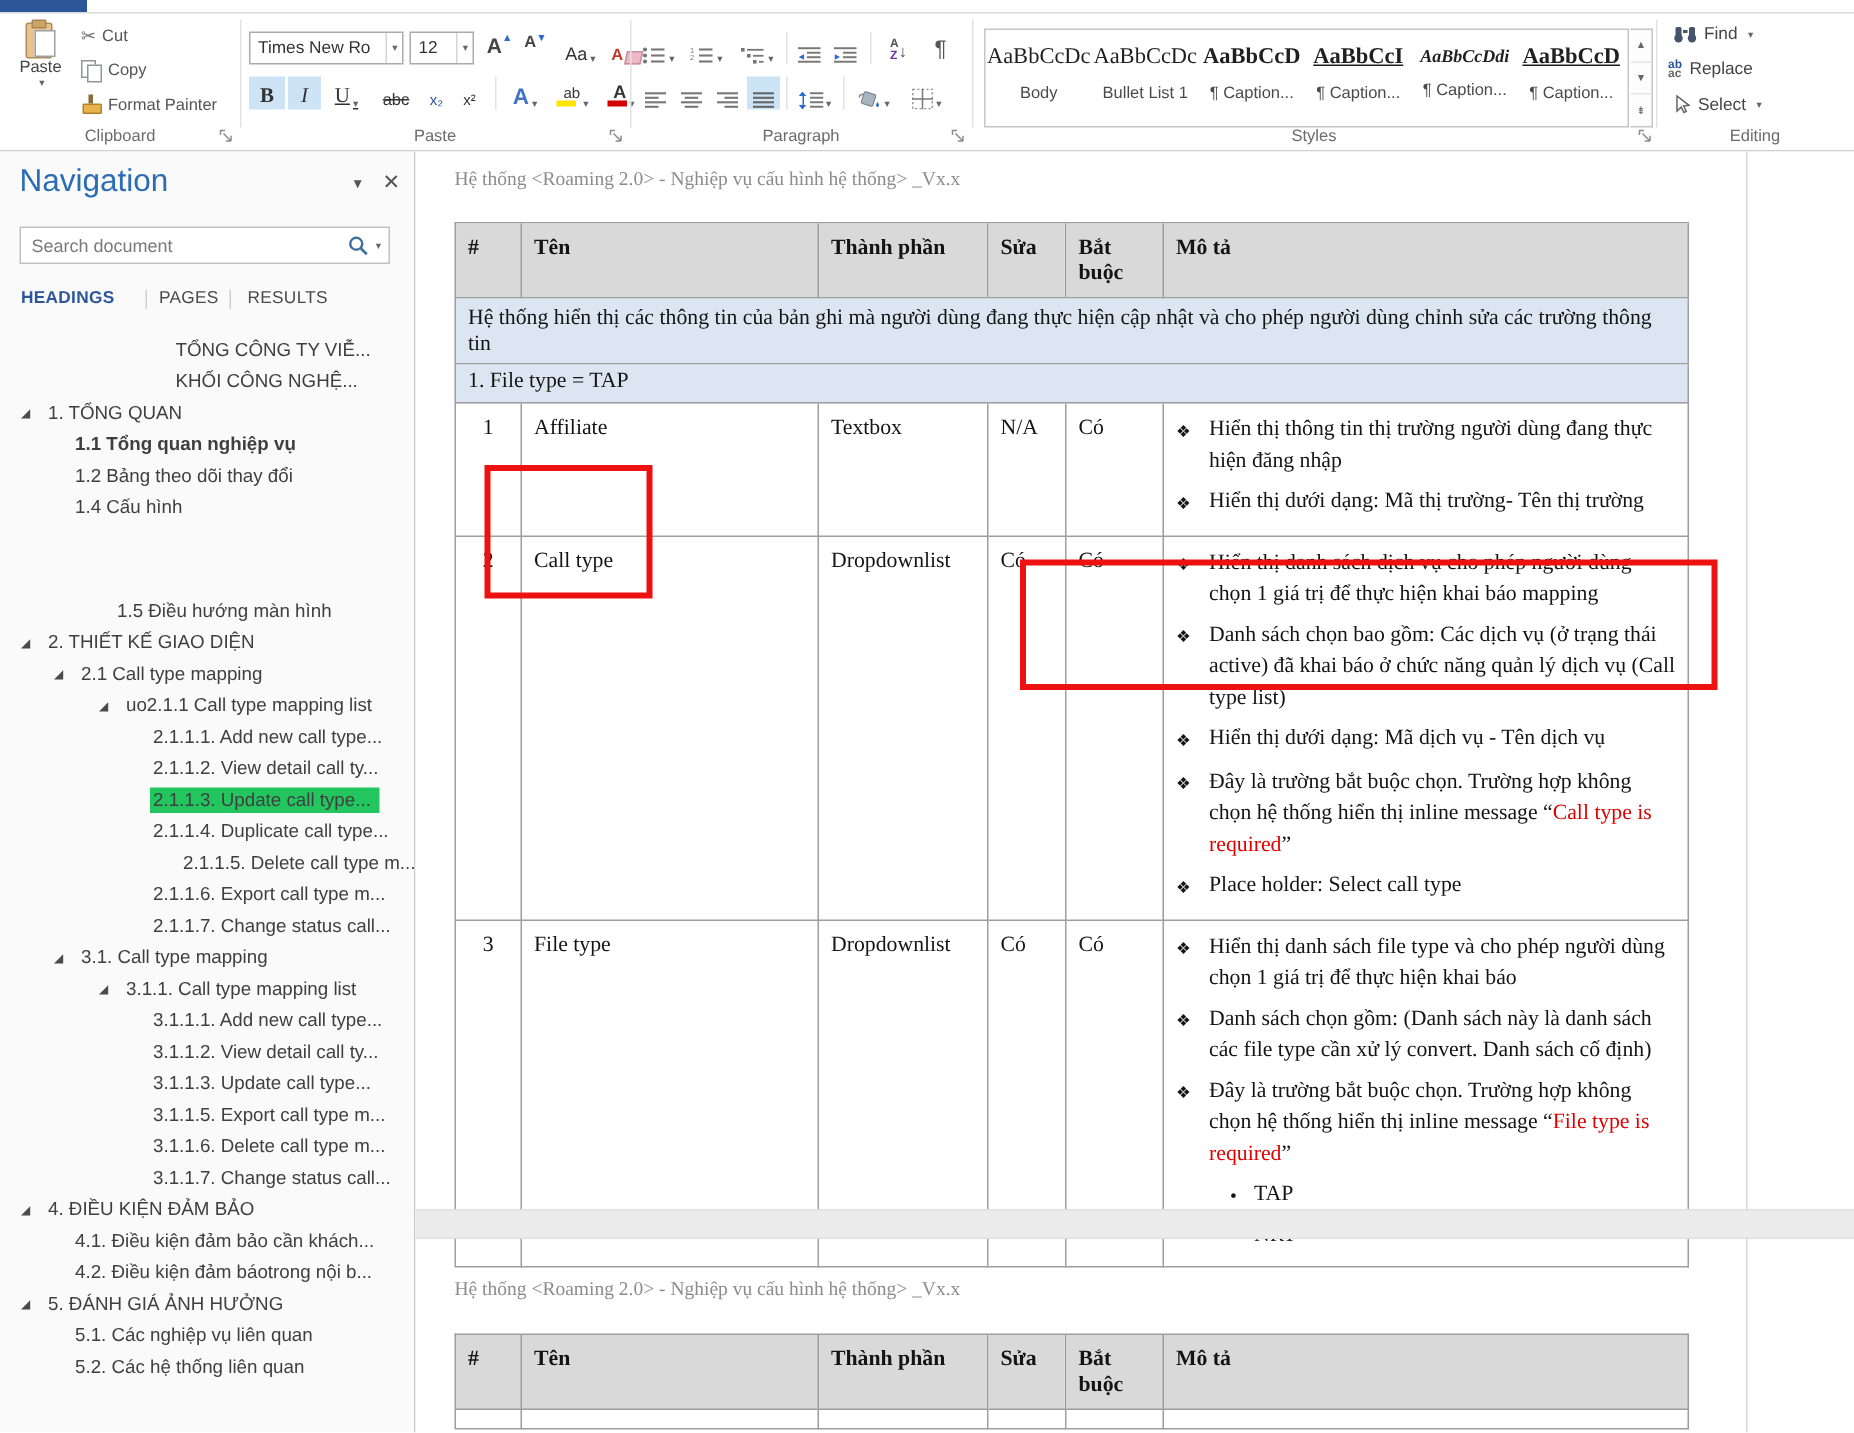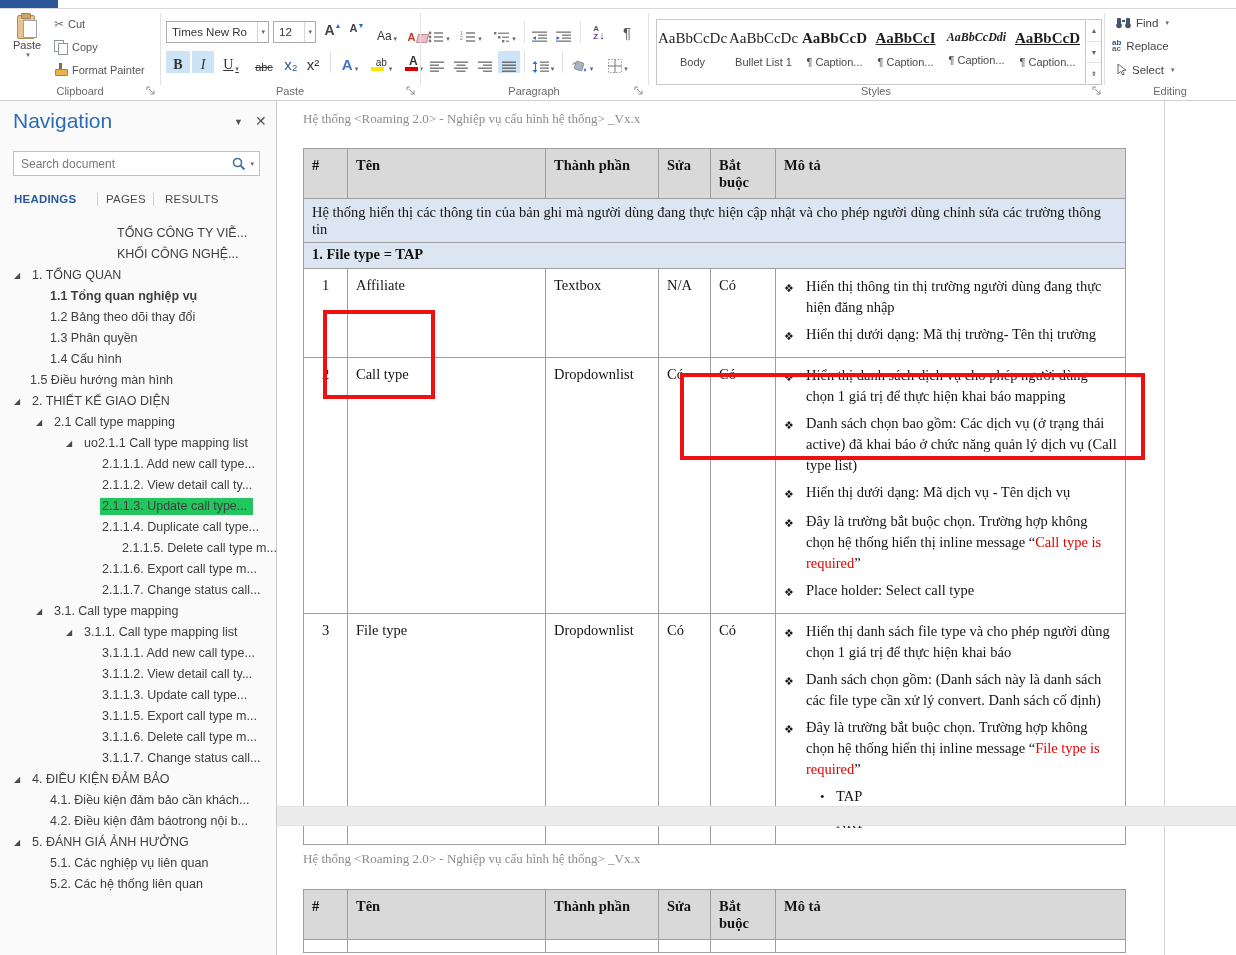--- a/index.html
+++ b/index.html
@@ -35,21 +35,21 @@
   .fp-ic{width:14px;height:13px;position:relative;flex:none}
   .fp-ic .brush{position:absolute;left:1px;top:6px;width:11px;height:5px;background:#e8b34b;border:1px solid #b3822a;border-radius:1px}
   .fp-ic .handle{position:absolute;left:5px;top:0;width:3px;height:6px;background:#8a6d3b}
   .scissors{font-size:12px;color:#6d6d6d;flex:none}
 
   
   .g-bold{font-family:"Liberation Serif",serif;font-weight:bold;font-size:14px}
   .g-italic{font-family:"Liberation Serif",serif;font-style:italic;font-size:14px}
   .g-under{font-family:"Liberation Serif",serif;text-decoration:underline;font-size:14px}
   .g-strike{font-size:11px;text-decoration:line-through}
-  .g-subsup{font-size:15px}
+  .g-subsup{font-size:10px}
   .bigA{font-size:14px;font-weight:bold;color:#444}
   .smallA{font-size:11px;font-weight:bold;color:#444}
   .tri-up{font-size:7px;color:#2b6cd4;vertical-align:top}
   .tri-dn{font-size:7px;color:#2b6cd4;vertical-align:top}
   .colorbar{position:absolute;left:3px;bottom:2px;width:13px;height:4px}
   .stackbtn{position:absolute;height:22px;display:flex;align-items:flex-start;justify-content:center;padding-top:1px;box-sizing:border-box}
   .eraser{display:inline-block;width:9px;height:7px;background:#f2b8c6;border:1px solid #c98da0;margin-left:2px;transform:skewX(-12deg)}
 
   
   #styles-gallery{position:absolute;left:656px;top:10px;width:430px;height:66px;border:1px solid #c6c6c6;background:#fff;display:flex;box-sizing:border-box}
@@ -90,21 +90,21 @@
   #page-edge{left:887px;top:0;width:1px;height:854px;background:#d6d6d6}
   #pagebreak{left:0;top:705px;width:959px;height:20px;background:#ececec;border-top:1px solid #e0e0e0;border-bottom:1px solid #e0e0e0;box-sizing:border-box}
   .dochead{position:absolute;font-family:"Liberation Serif","DejaVu Serif",serif;font-size:13px;color:#8c8c8c;white-space:nowrap}
 
   .wtable{position:absolute;left:26px;border-top:1px solid #9e9e9e;border-left:1px solid #9e9e9e;font-family:"Liberation Serif","DejaVu Serif",serif;font-size:14.5px;color:#141414}
   .trow{display:flex;align-items:stretch}
   .tcell{border-right:1px solid #9e9e9e;border-bottom:1px solid #9e9e9e;box-sizing:border-box;padding:8px 6px 4px 8px;flex:none}
   .thead .tcell{background:#d9d9d9;font-weight:bold}
   .cnum{text-align:center;padding-left:2px;padding-right:2px}
   .band .tcell{background:#dce6f2}
-  .section-row .tcell{font-weight:bold}
+  .section-row .tcell{font-weight:normal}
   .desc{padding:7px 8px 4px 8px}
   .bl{display:flex;margin:0 0 6px 0;line-height:21px}
   .bm{width:22px;flex:none;font-size:11px;padding-top:2px}
   .bm.dot{width:16px;font-size:13px;padding-top:0}
   .bl.sub{margin-left:36px}
   .bt{flex:1}
   .redtxt{color:#e00000}
 
   .ann{position:absolute;border:4px solid #ee1111;box-sizing:border-box;z-index:40;pointer-events:none}
 
@@ -469,23 +469,22 @@
   <div class="ntab" style="left:106px">PAGES</div>
   <div class="ntab-sep" style="left:153px"></div>
   <div class="ntab" style="left:165px">RESULTS</div>
 
   <div id="nav-tree">
       <div class="titem" style="padding-left: 115px;"><span class="lbl">TỔNG CÔNG TY VIỄ...</span></div>
       <div class="titem" style="padding-left: 115px;"><span class="lbl">KHỐI CÔNG NGHỆ...</span></div>
       <div class="titem" style="padding-left: 30px;"><span class="tri" style="left: 14px;">◢</span><span class="lbl">1. TỔNG QUAN</span></div>
       <div class="titem" style="padding-left: 48px; font-weight: bold;"><span class="lbl">1.1 Tổng quan nghiệp vụ</span></div>
       <div class="titem" style="padding-left: 48px;"><span class="lbl">1.2 Bảng theo dõi thay đổi</span></div>
-      <div class="titem" style="padding-left: 48px;"><span class="lbl">1.3 Phân quyền</span></div>
       <div class="titem" style="padding-left: 48px;"><span class="lbl">1.4 Cấu hình</span></div>
-      <div class="titem" style="padding-left: 28px;"><span class="lbl">1.5 Điều hướng màn hình</span></div>
+      <div class="titem" style="padding-left: 76px; margin-top: 48px;"><span class="lbl">1.5 Điều hướng màn hình</span></div>
       <div class="titem" style="padding-left: 30px;"><span class="tri" style="left: 14px;">◢</span><span class="lbl">2. THIẾT KẾ GIAO DIỆN</span></div>
       <div class="titem" style="padding-left: 52px;"><span class="tri" style="left: 36px;">◢</span><span class="lbl">2.1 Call type mapping</span></div>
       <div class="titem" style="padding-left: 82px;"><span class="tri" style="left: 66px;">◢</span><span class="lbl">uo2.1.1  Call type mapping list</span></div>
       <div class="titem" style="padding-left: 100px;"><span class="lbl">2.1.1.1. Add new call type...</span></div>
       <div class="titem" style="padding-left: 100px;"><span class="lbl">2.1.1.2. View detail call ty...</span></div>
       <div class="titem" style="padding-left: 100px;"><span class="lbl sel">2.1.1.3. Update call type...</span></div>
       <div class="titem" style="padding-left: 100px;"><span class="lbl">2.1.1.4. Duplicate call type...</span></div>
       <div class="titem" style="padding-left: 120px;"><span class="lbl">2.1.1.5. Delete call type m...</span></div>
       <div class="titem" style="padding-left: 100px;"><span class="lbl">2.1.1.6. Export call type m...</span></div>
       <div class="titem" style="padding-left: 100px;"><span class="lbl">2.1.1.7. Change status call...</span></div>

